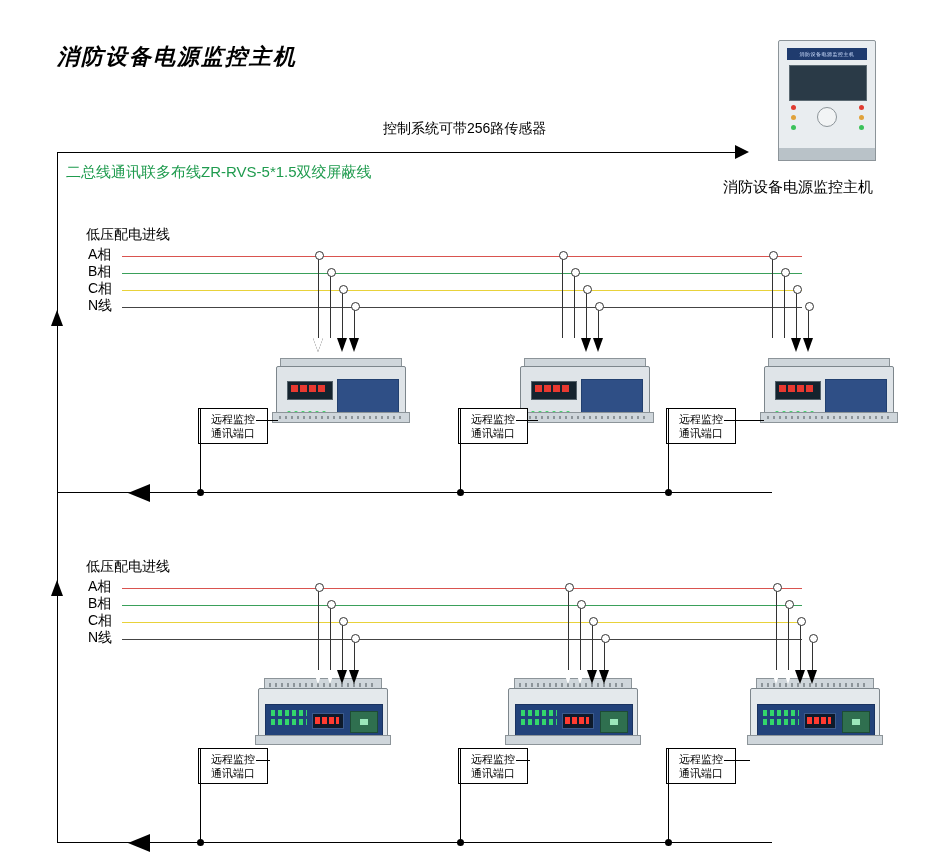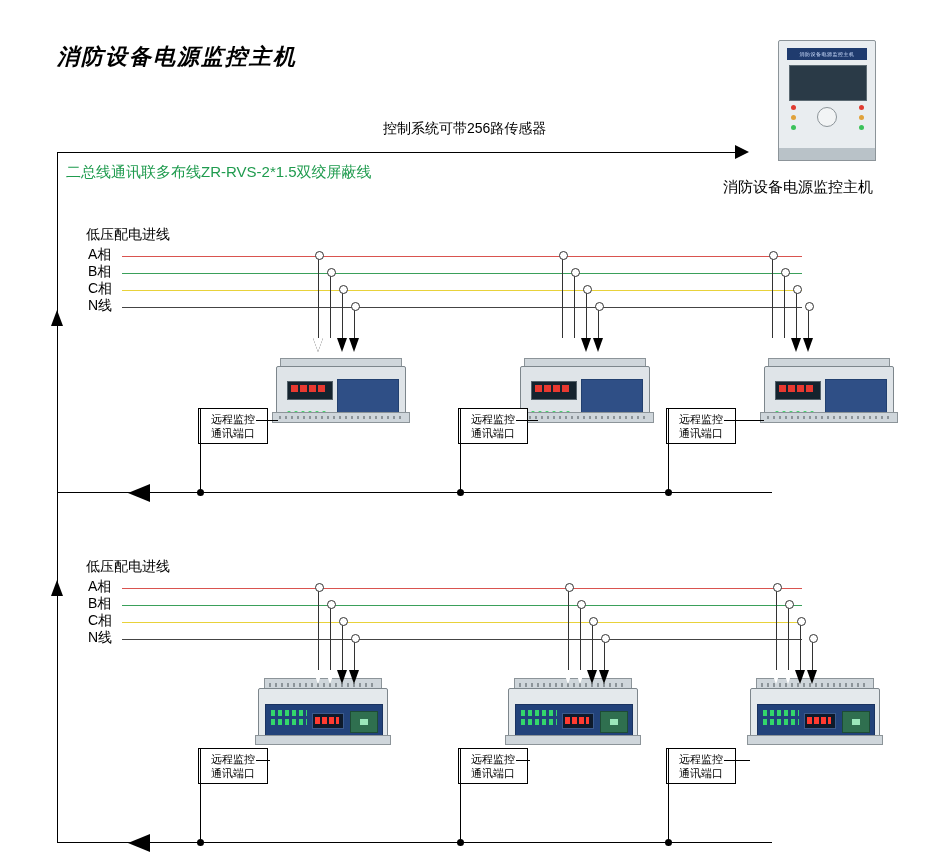--- a/index.html
+++ b/index.html
@@ -80,21 +80,21 @@
     <div class="host-led" style="left:80px;top:64px;background:#e03b30;"></div>
     <div class="host-led" style="left:80px;top:74px;background:#e0a23b;"></div>
     <div class="host-led" style="left:80px;top:84px;background:#3bc25a;"></div>
     <div class="host-knob"></div>
   </div>
   <div class="host-btm"></div>
 </div>
 <div class="abs lbl" id="host-label">消防设备电源监控主机</div>
 
 <div class="abs lbl" id="top-note">控制系统可带256路传感器</div>
-<div class="abs lbl green" id="bus-label">二总线通讯联多布线ZR-RVS-2*1.5双绞屏蔽线</div>
+<div class="abs lbl green" id="bus-label">二总线通讯联多布线ZR-RVS-5*1.5双绞屏蔽线</div>
 
 <div class="abs hline" style="left:57px;top:152px;width:690px;background:#000;"></div>
 <div class="abs vline" style="left:57px;top:152px;height:690px;background:#000;"></div>
 <div class="abs hline" style="left:57px;top:842px;width:110px;background:#000;"></div>
 
 <div class="abs" style="left:735px;top:145px;width:0;height:0;border-left:14px solid #000;border-top:7px solid transparent;border-bottom:7px solid transparent;"></div>
 
 <div class="abs" style="left:51px;top:310px;width:0;height:0;border-bottom:16px solid #000;border-left:6px solid transparent;border-right:6px solid transparent;"></div>
 <div class="abs" style="left:51px;top:580px;width:0;height:0;border-bottom:16px solid #000;border-left:6px solid transparent;border-right:6px solid transparent;"></div>
 

